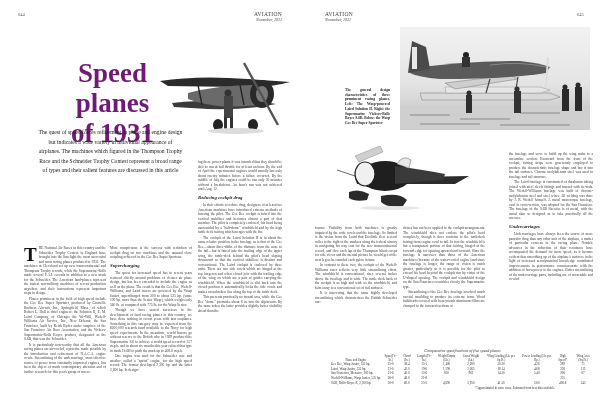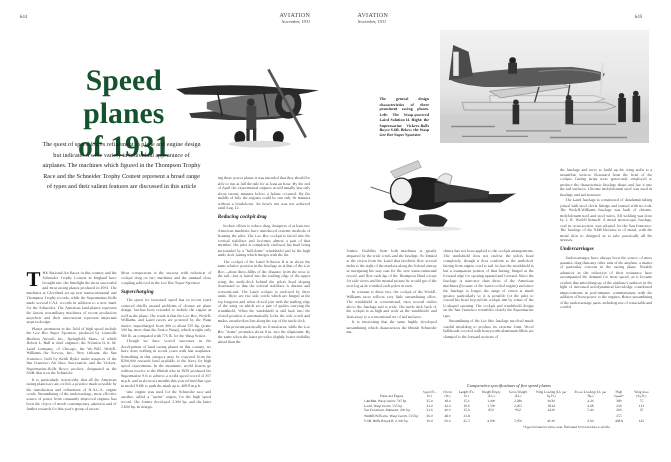--- a/index.html
+++ b/index.html
@@ -6,21 +6,21 @@
   body { width:610px; height:420px; background:#ffffff; position:relative; overflow:hidden;
          font-family:"Liberation Serif","DejaVu Serif",serif; color:#1e1e1e; }
   .page { position:absolute; top:0; height:420px; width:305px; }
   .left { left:0; }
   .right { left:305px; }
   .folio { position:absolute; top:12px; font-size:4.5px; color:#555; }
   .runhead { position:absolute; top:12px; text-align:right; font-size:5px; line-height:5px; color:#444; }
   .runhead .mag { font-size:5.5px; letter-spacing:0.3px; }
   .runhead .date { font-style:italic; font-size:4px; }
   .title { position:absolute; left:40px; top:58px; width:145px; text-align:center;
-           font-weight:bold; font-size:27px; line-height:30px; color:#14532d; }
+           font-weight:bold; font-size:27px; line-height:30px; color:#701a75; }
   .deck { position:absolute; left:38px; top:128px; width:145px; font-size:5.6px; line-height:9.6px;
           text-align:center; color:#222; }
   .col { position:absolute; font-size:3.6px; line-height:4.5px; text-align:justify; color:#3a3a3a; }
   .col p { margin:0 0 1px 0; text-indent:5px; }
   .col h4 { margin:4px 0 3px 0; font-size:4.8px; font-style:italic; font-weight:bold; text-indent:0; color:#222; }
   .dropcap { float:left; font-size:19px; line-height:15px; font-weight:bold; margin:1px 2px 0 0; color:#111; }
   .col p.first { text-indent:0; }
   .photo { position:absolute; overflow:hidden; }
   .caption { position:absolute; left:40px; top:88px; width:45px; font-size:3.6px; line-height:4.7px;
              font-weight:bold; text-align:justify; color:#222; }

